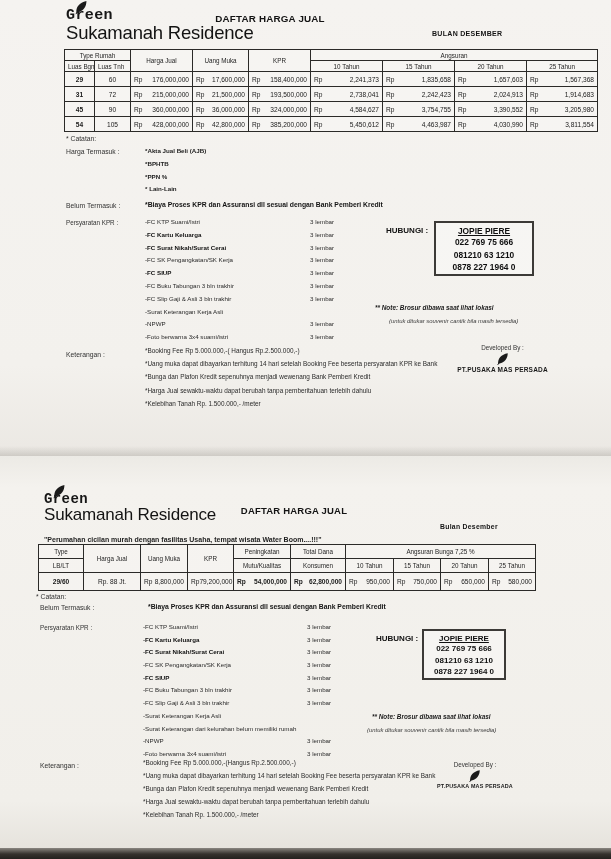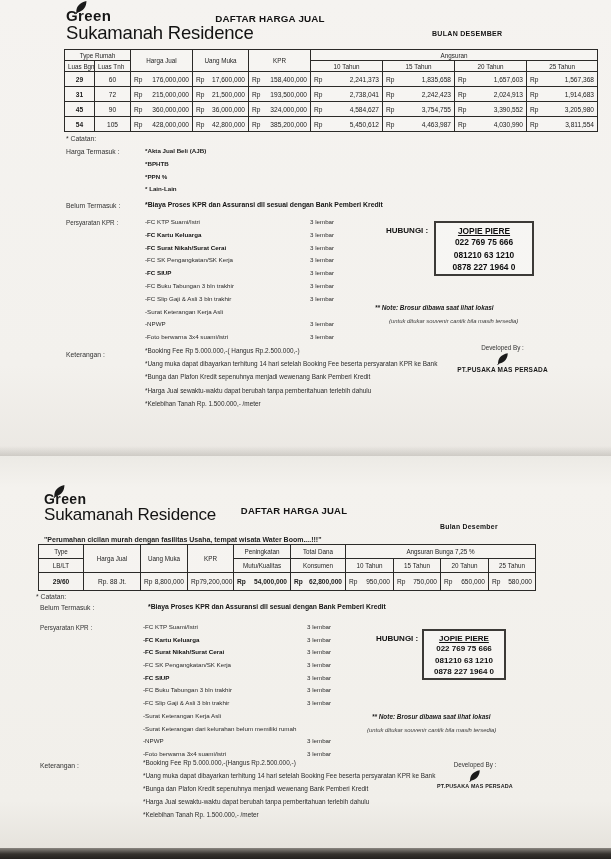--- a/index.html
+++ b/index.html
@@ -9,21 +9,21 @@
   .page{position:absolute;left:0;width:611px;}
   .page1{top:0;height:456px;background:linear-gradient(180deg,#f5f3f0 0%,#f3f1ed 80%,#ebe8e3 100%);}
   .page2{top:456px;height:392px;background:linear-gradient(180deg,#eceae5 0%,#f4f2ee 8%,#f1efea 88%,#e6e3dd 100%);}
   .page1::after{content:"";position:absolute;left:0;right:0;bottom:0;height:10px;
         background:linear-gradient(180deg,transparent,rgba(90,85,78,.20));}
   .scan-edge{position:absolute;left:0;bottom:0;width:611px;height:11px;
         background:linear-gradient(180deg,#8a8680,#35322e 55%,#23211e);}
   
   .brand{position:absolute;}
   .brand .leaf{position:absolute;left:8px;top:-7px;width:15px;height:13px;transform:rotate(-8deg);}
-  .brand .g{font-size:15px;font-weight:700;line-height:15px;letter-spacing:.4px;color:#161616;}
+  .brand .g{font-size:15px;font-weight:700;line-height:15px;letter-spacing:.4px;color:#161616;font-family:Liberation Mono, monospace;}
   .brand .s{font-size:18.5px;font-weight:400;line-height:20px;letter-spacing:-.2px;color:#131313;}
   .brand.small .g{font-size:14px;line-height:14px;}
   .brand.small .s{font-size:17px;line-height:18px;}
   .title{position:absolute;font-weight:700;font-size:9.8px;letter-spacing:.2px;text-align:center;color:#131313;}
   .month{position:absolute;font-weight:700;font-size:7px;letter-spacing:.3px;color:#141414;}
   .month.m2{font-weight:600;font-size:6.8px;}
   .subtitle{position:absolute;font-size:7px;font-weight:600;color:#1e1e1e;}
   
   .tbl{position:absolute;border-collapse:collapse;table-layout:fixed;background:rgba(255,255,255,.18);}
   .tbl th,.tbl td{border:1px solid #2b2a28;padding:0;overflow:hidden;white-space:nowrap;}

